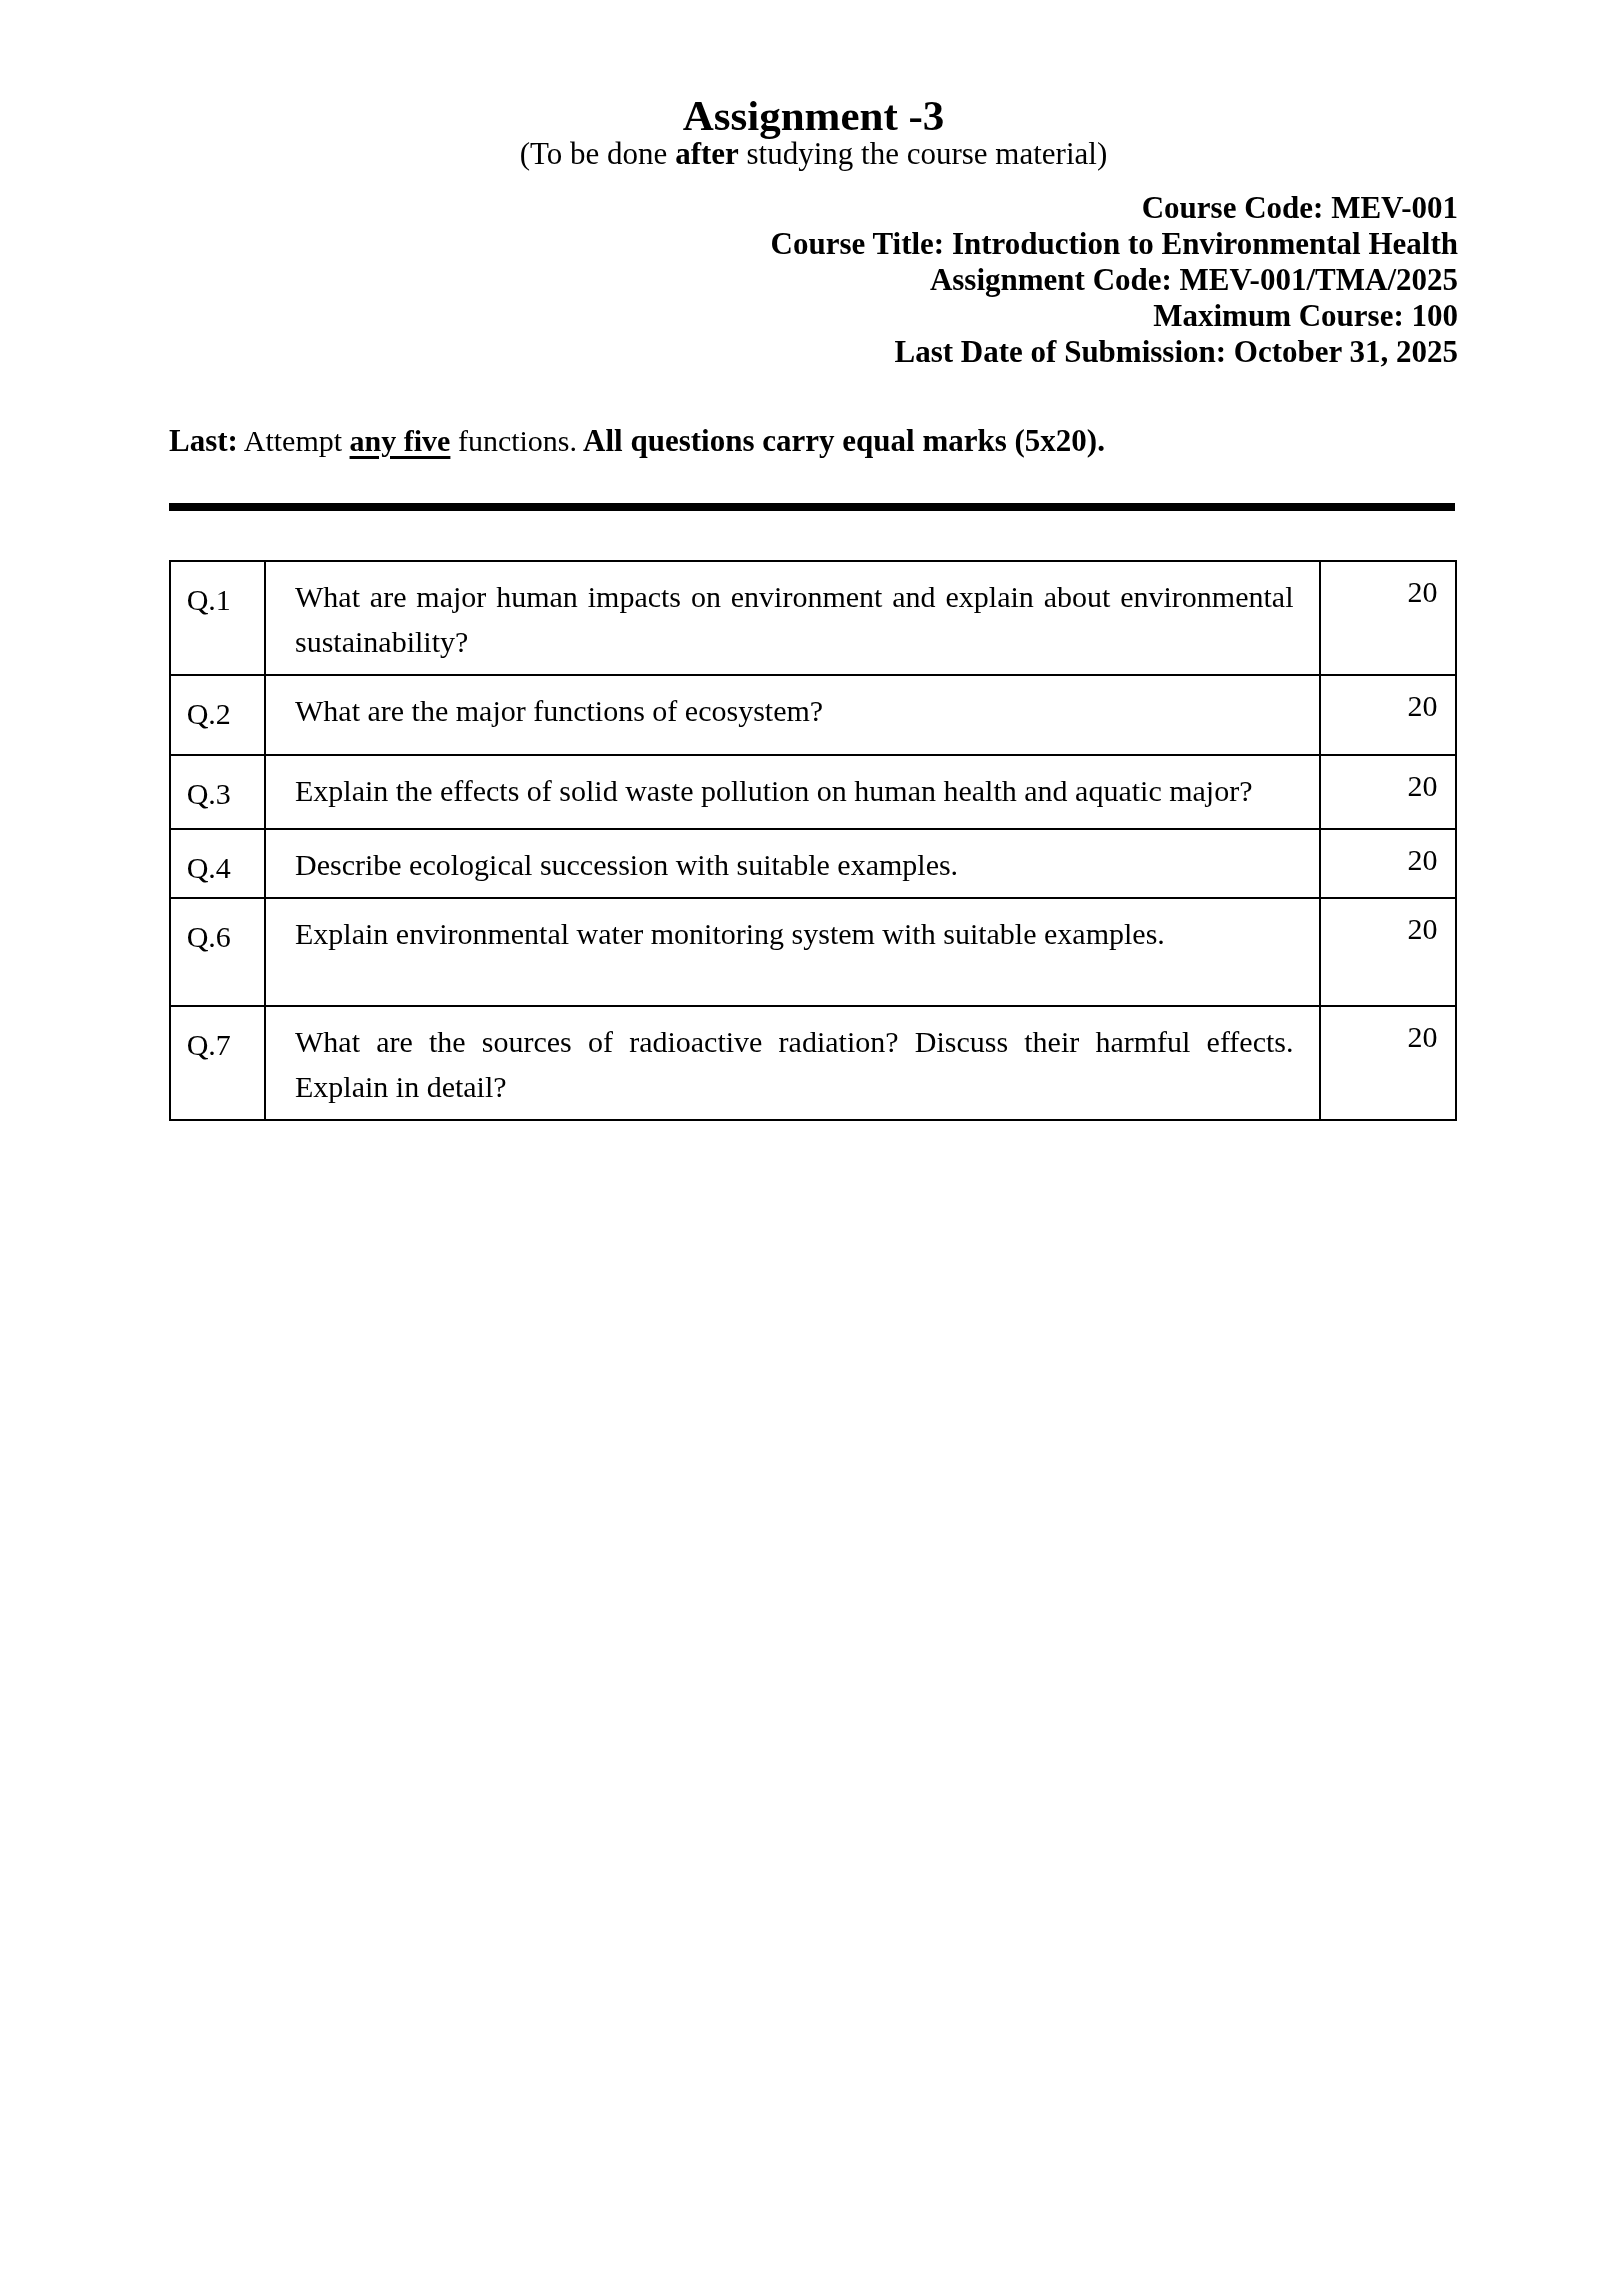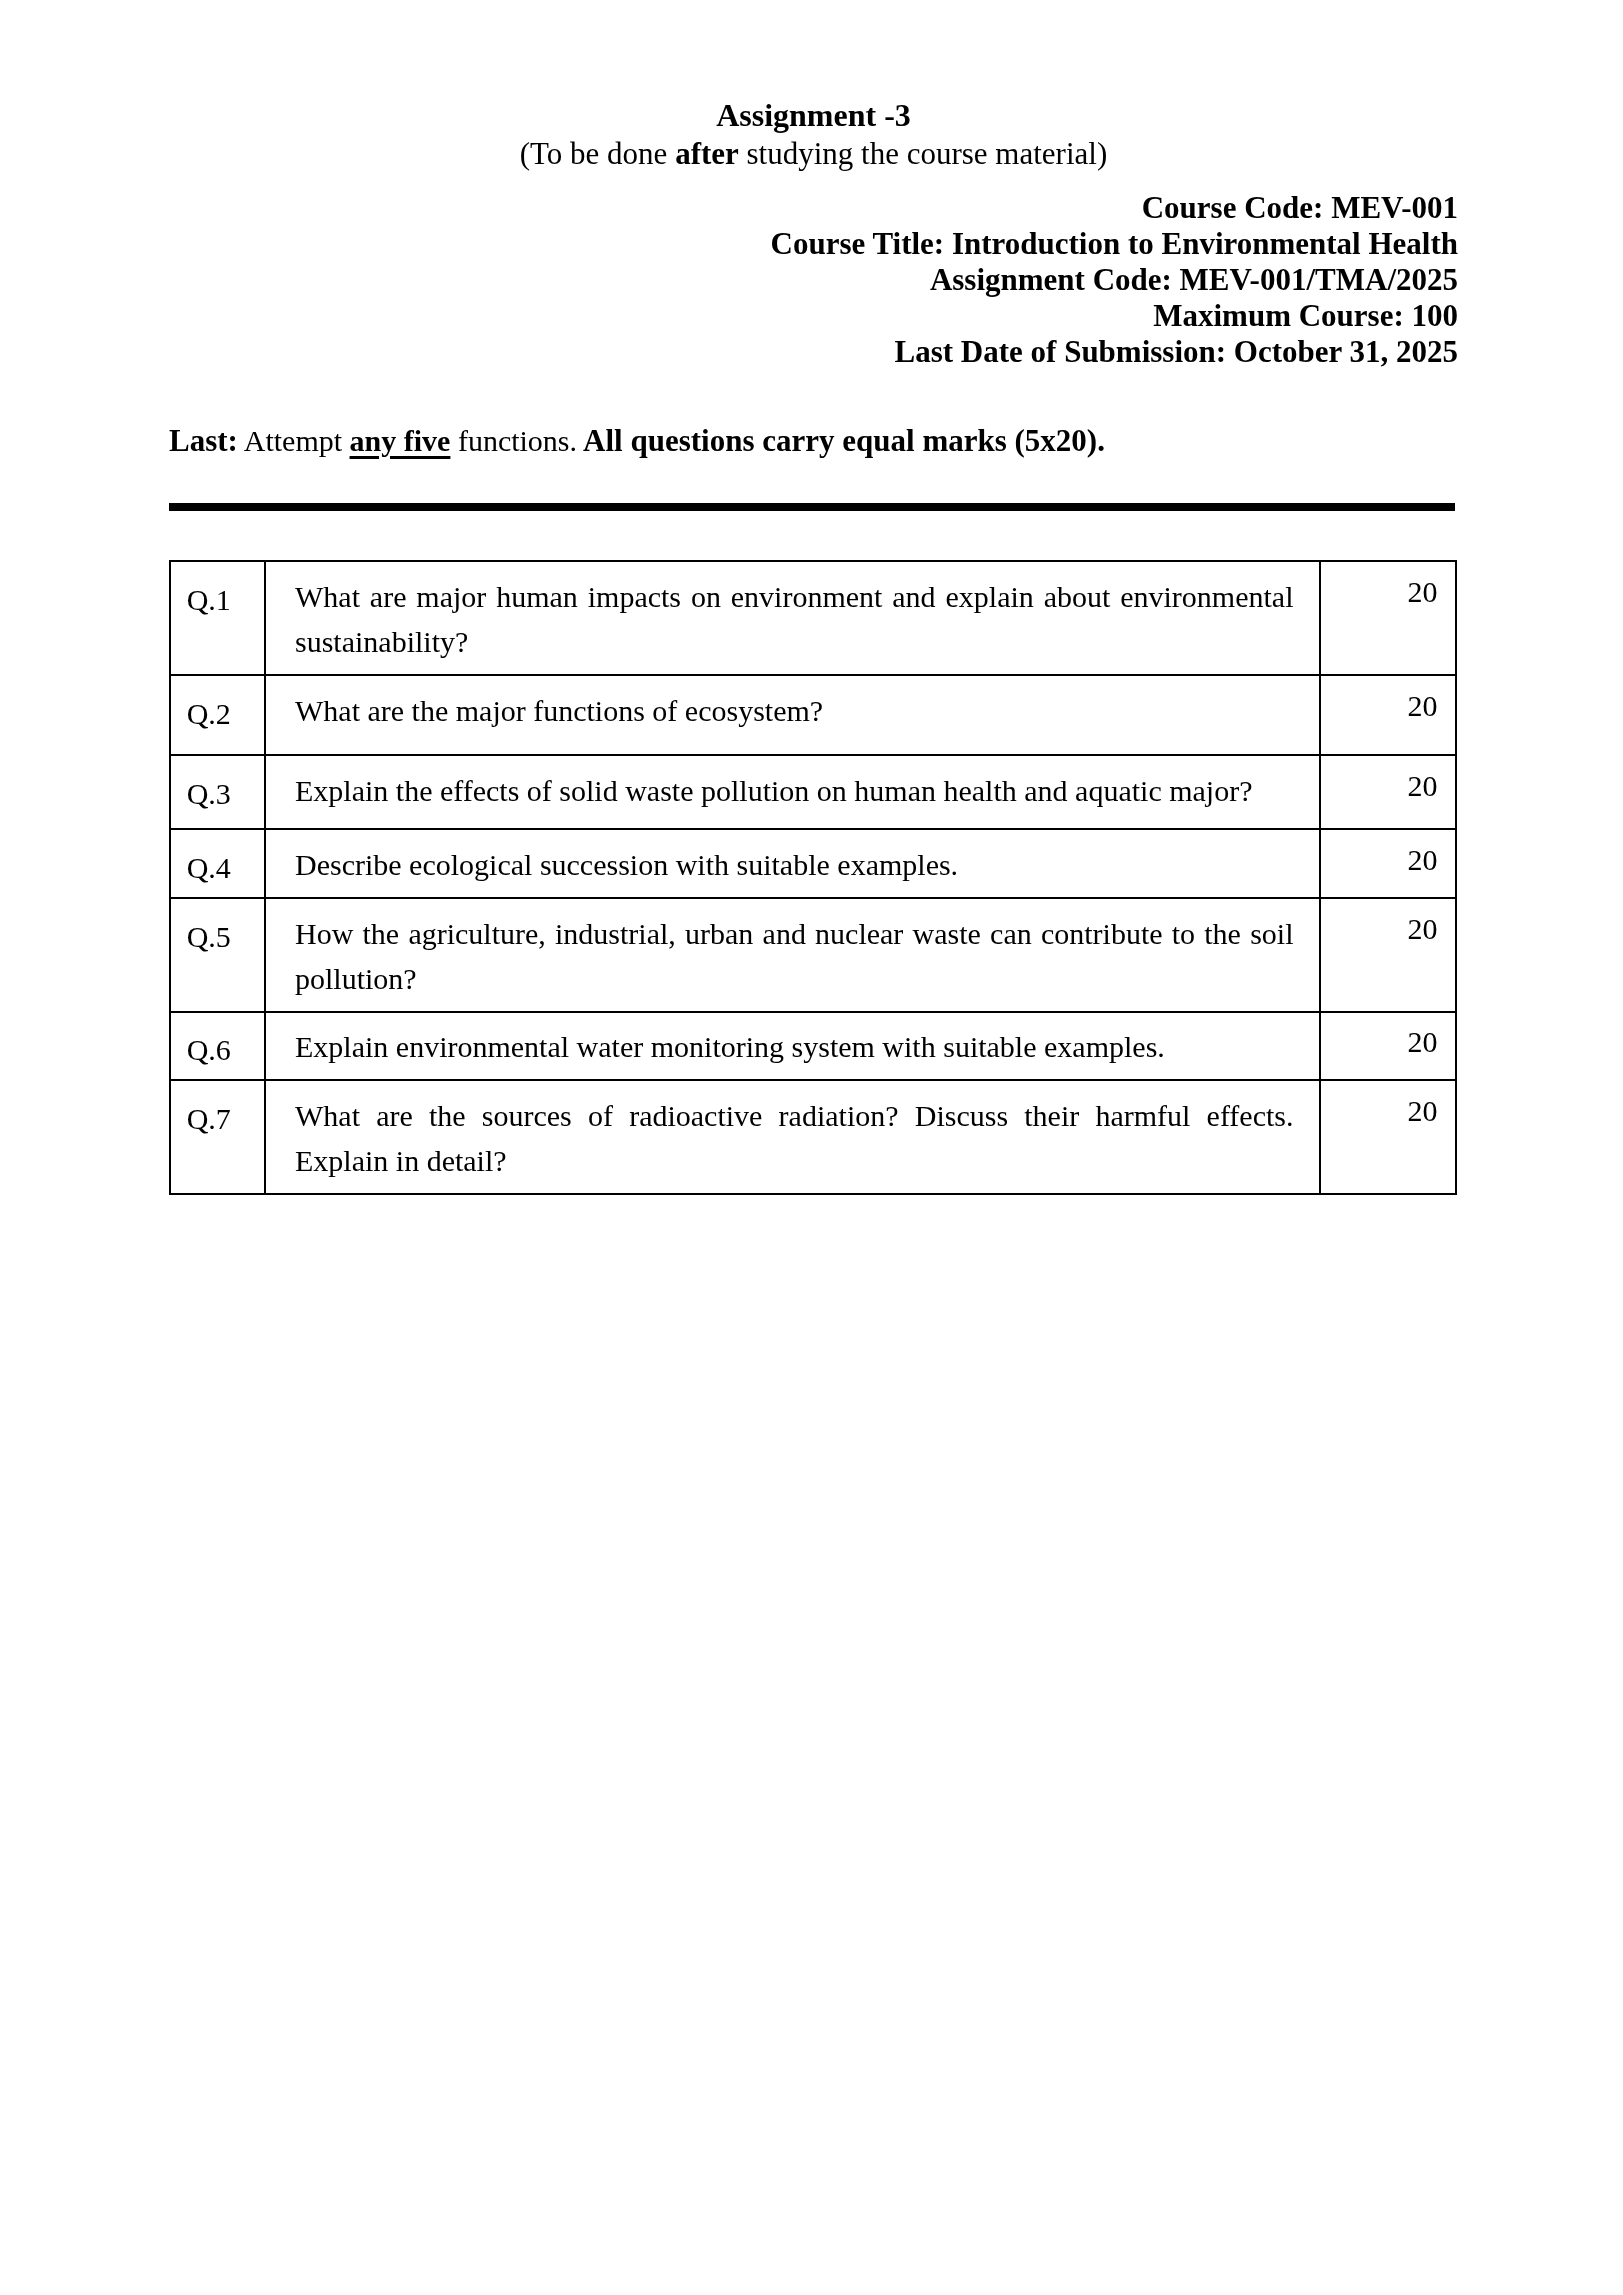--- a/index.html
+++ b/index.html
@@ -11,21 +11,21 @@
   }
   body { height: 2296px; overflow: hidden; }
   .page {
     width: 1623px;
     height: 2296px;
     padding: 96px 165px 0 169px;
   }
   .title {
     text-align: center;
     font-weight: bold;
-    font-size: 32px;
+    font-size: 43px;
     line-height: 39px;
   }
   .subtitle {
     text-align: center;
     font-size: 31px;
     line-height: 37px;
   }
   .subtitle .bold-word { font-weight: bold; }
   .course-info {
     margin-top: 17.6px;
@@ -138,25 +138,20 @@
     <td class="cell-question">Explain the effects of solid waste pollution on human health and aquatic major?</td>
     <td class="cell-marks">20</td>
   </tr>
 
   <tr>
     <td class="cell-num">Q.4</td>
     <td class="cell-question">Describe ecological succession with suitable examples.</td>
     <td class="cell-marks">20</td>
   </tr>
 
-  <tr>
-    <td class="cell-num">Q.5</td>
-    <td class="cell-question">How the agriculture, industrial, urban and nuclear waste can contribute to the soil pollution?</td>
-    <td class="cell-marks">20</td>
-  </tr>
 
   <tr>
     <td class="cell-num">Q.6</td>
     <td class="cell-question">Explain environmental water monitoring system with suitable examples.</td>
     <td class="cell-marks">20</td>
   </tr>
 
   <tr>
     <td class="cell-num">Q.7</td>
     <td class="cell-question">What are the sources of radioactive radiation? Discuss their harmful effects. Explain in detail?</td>

